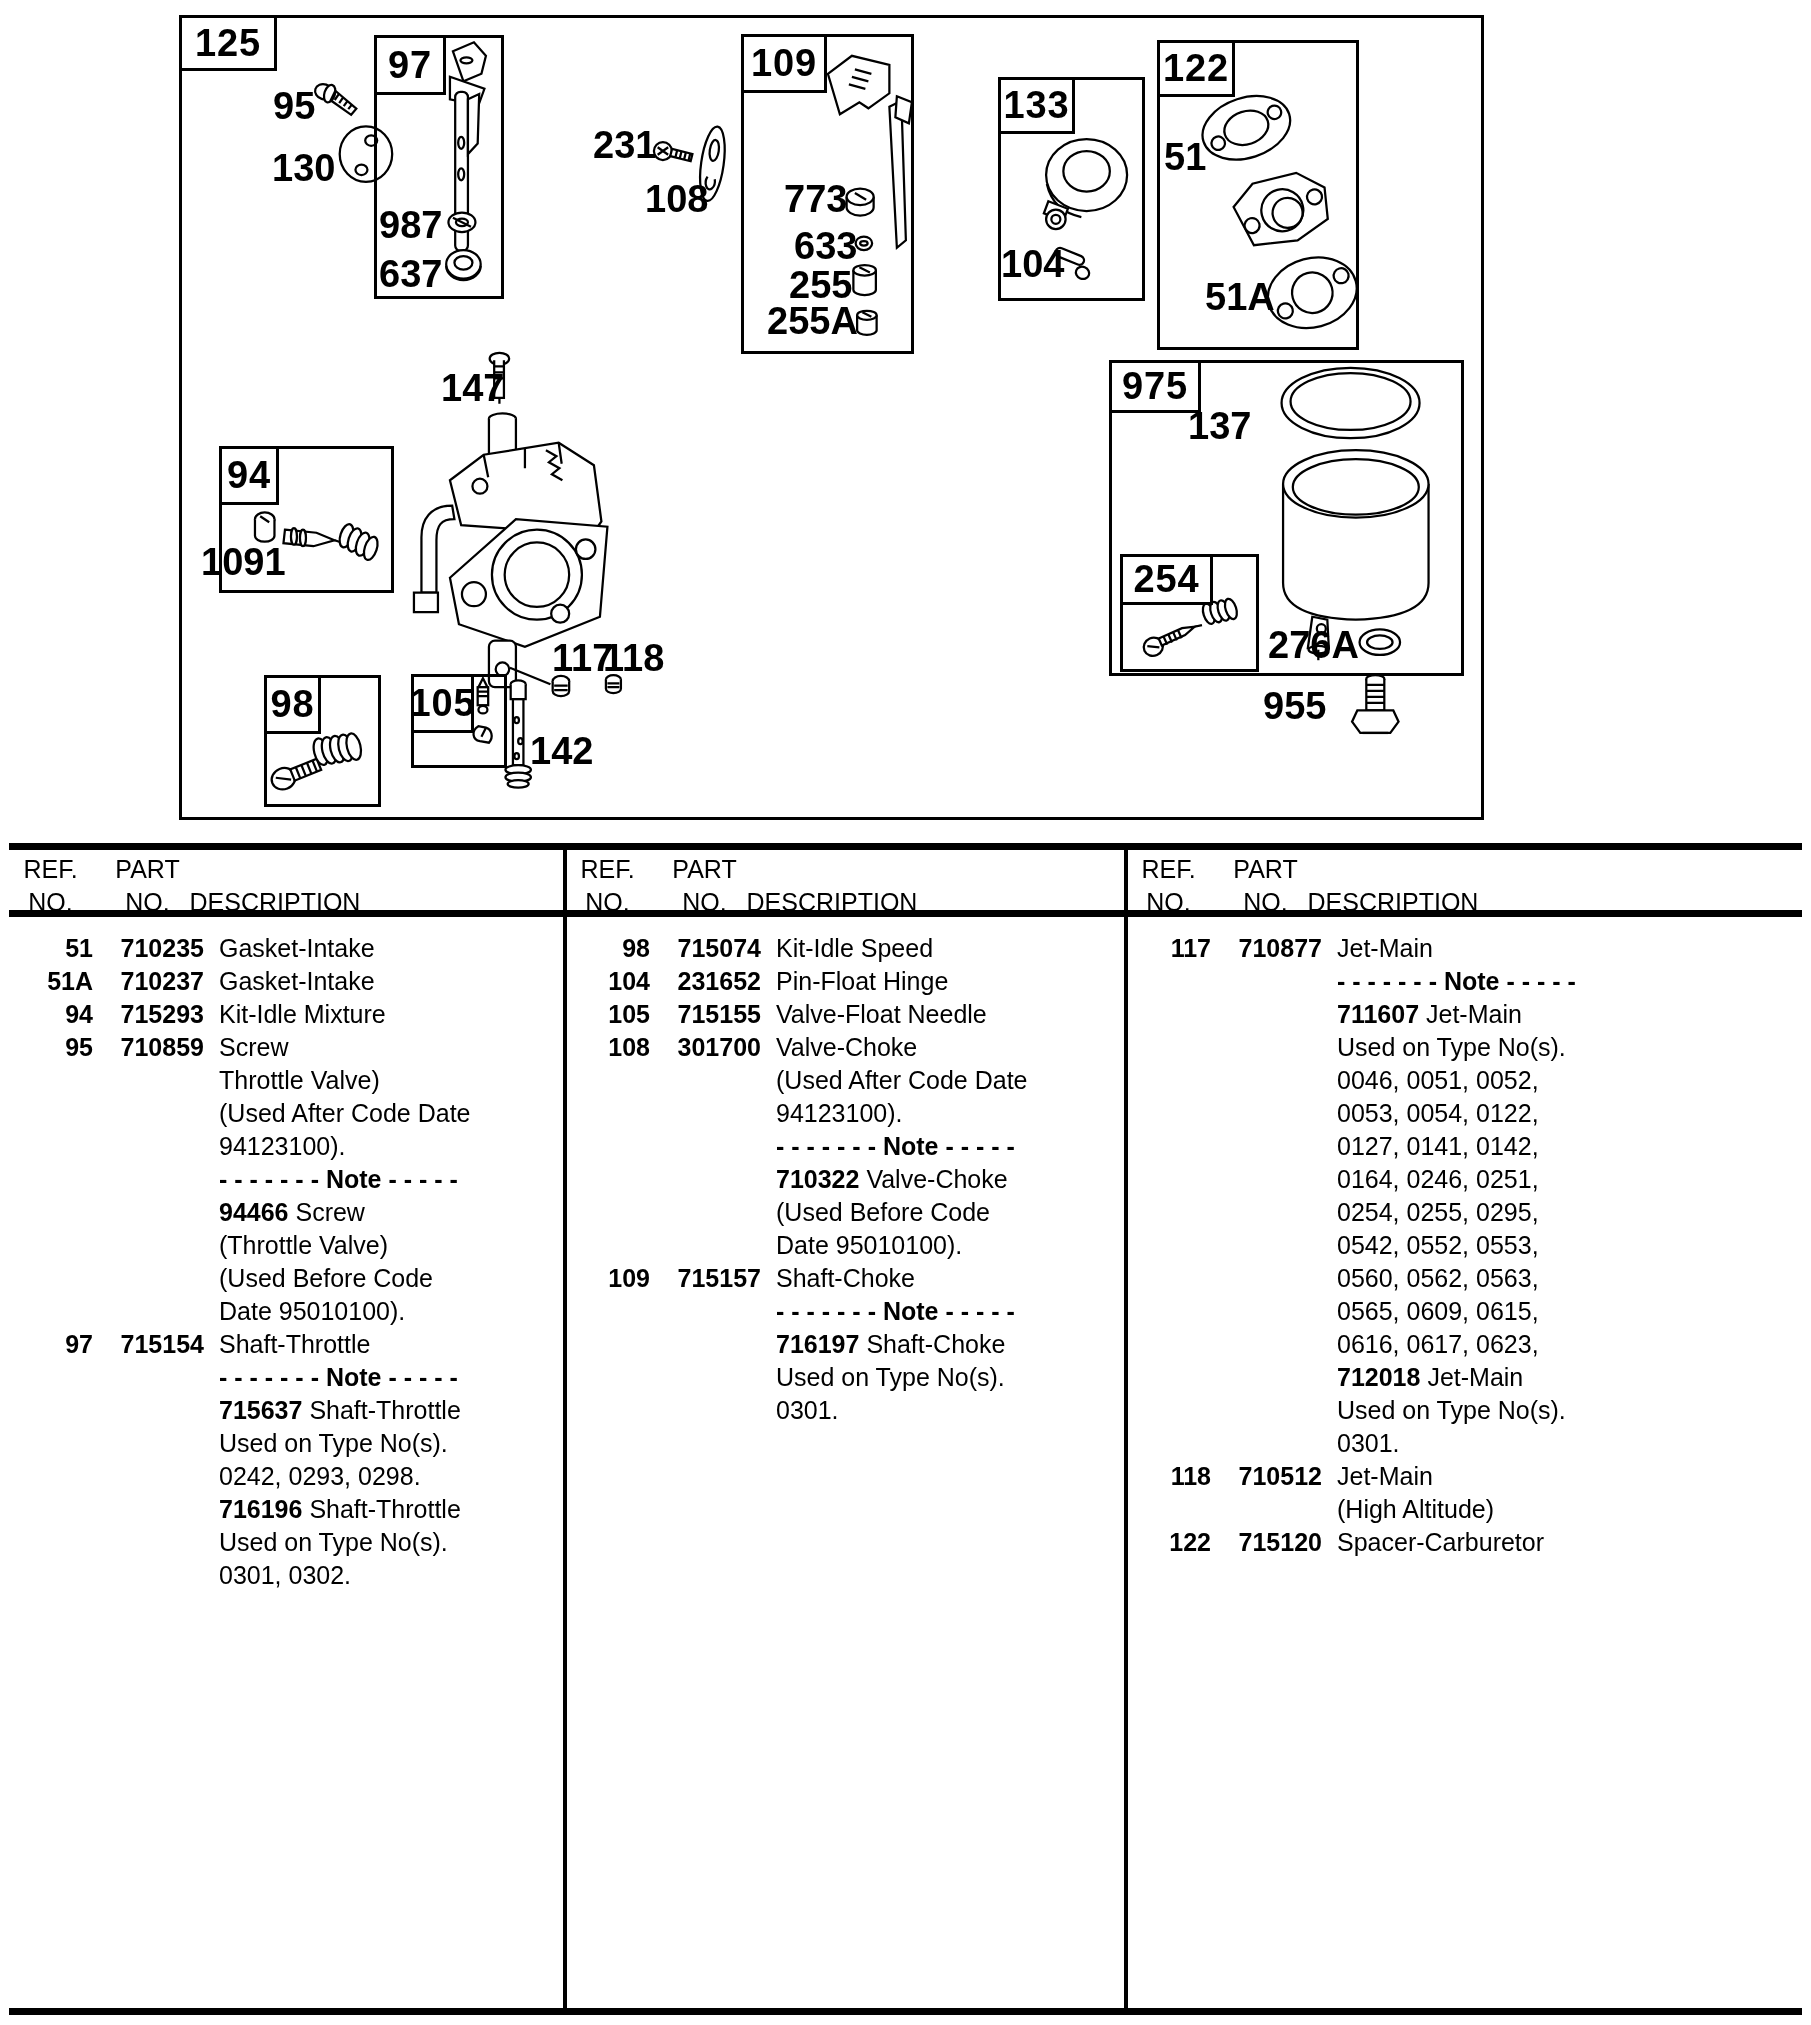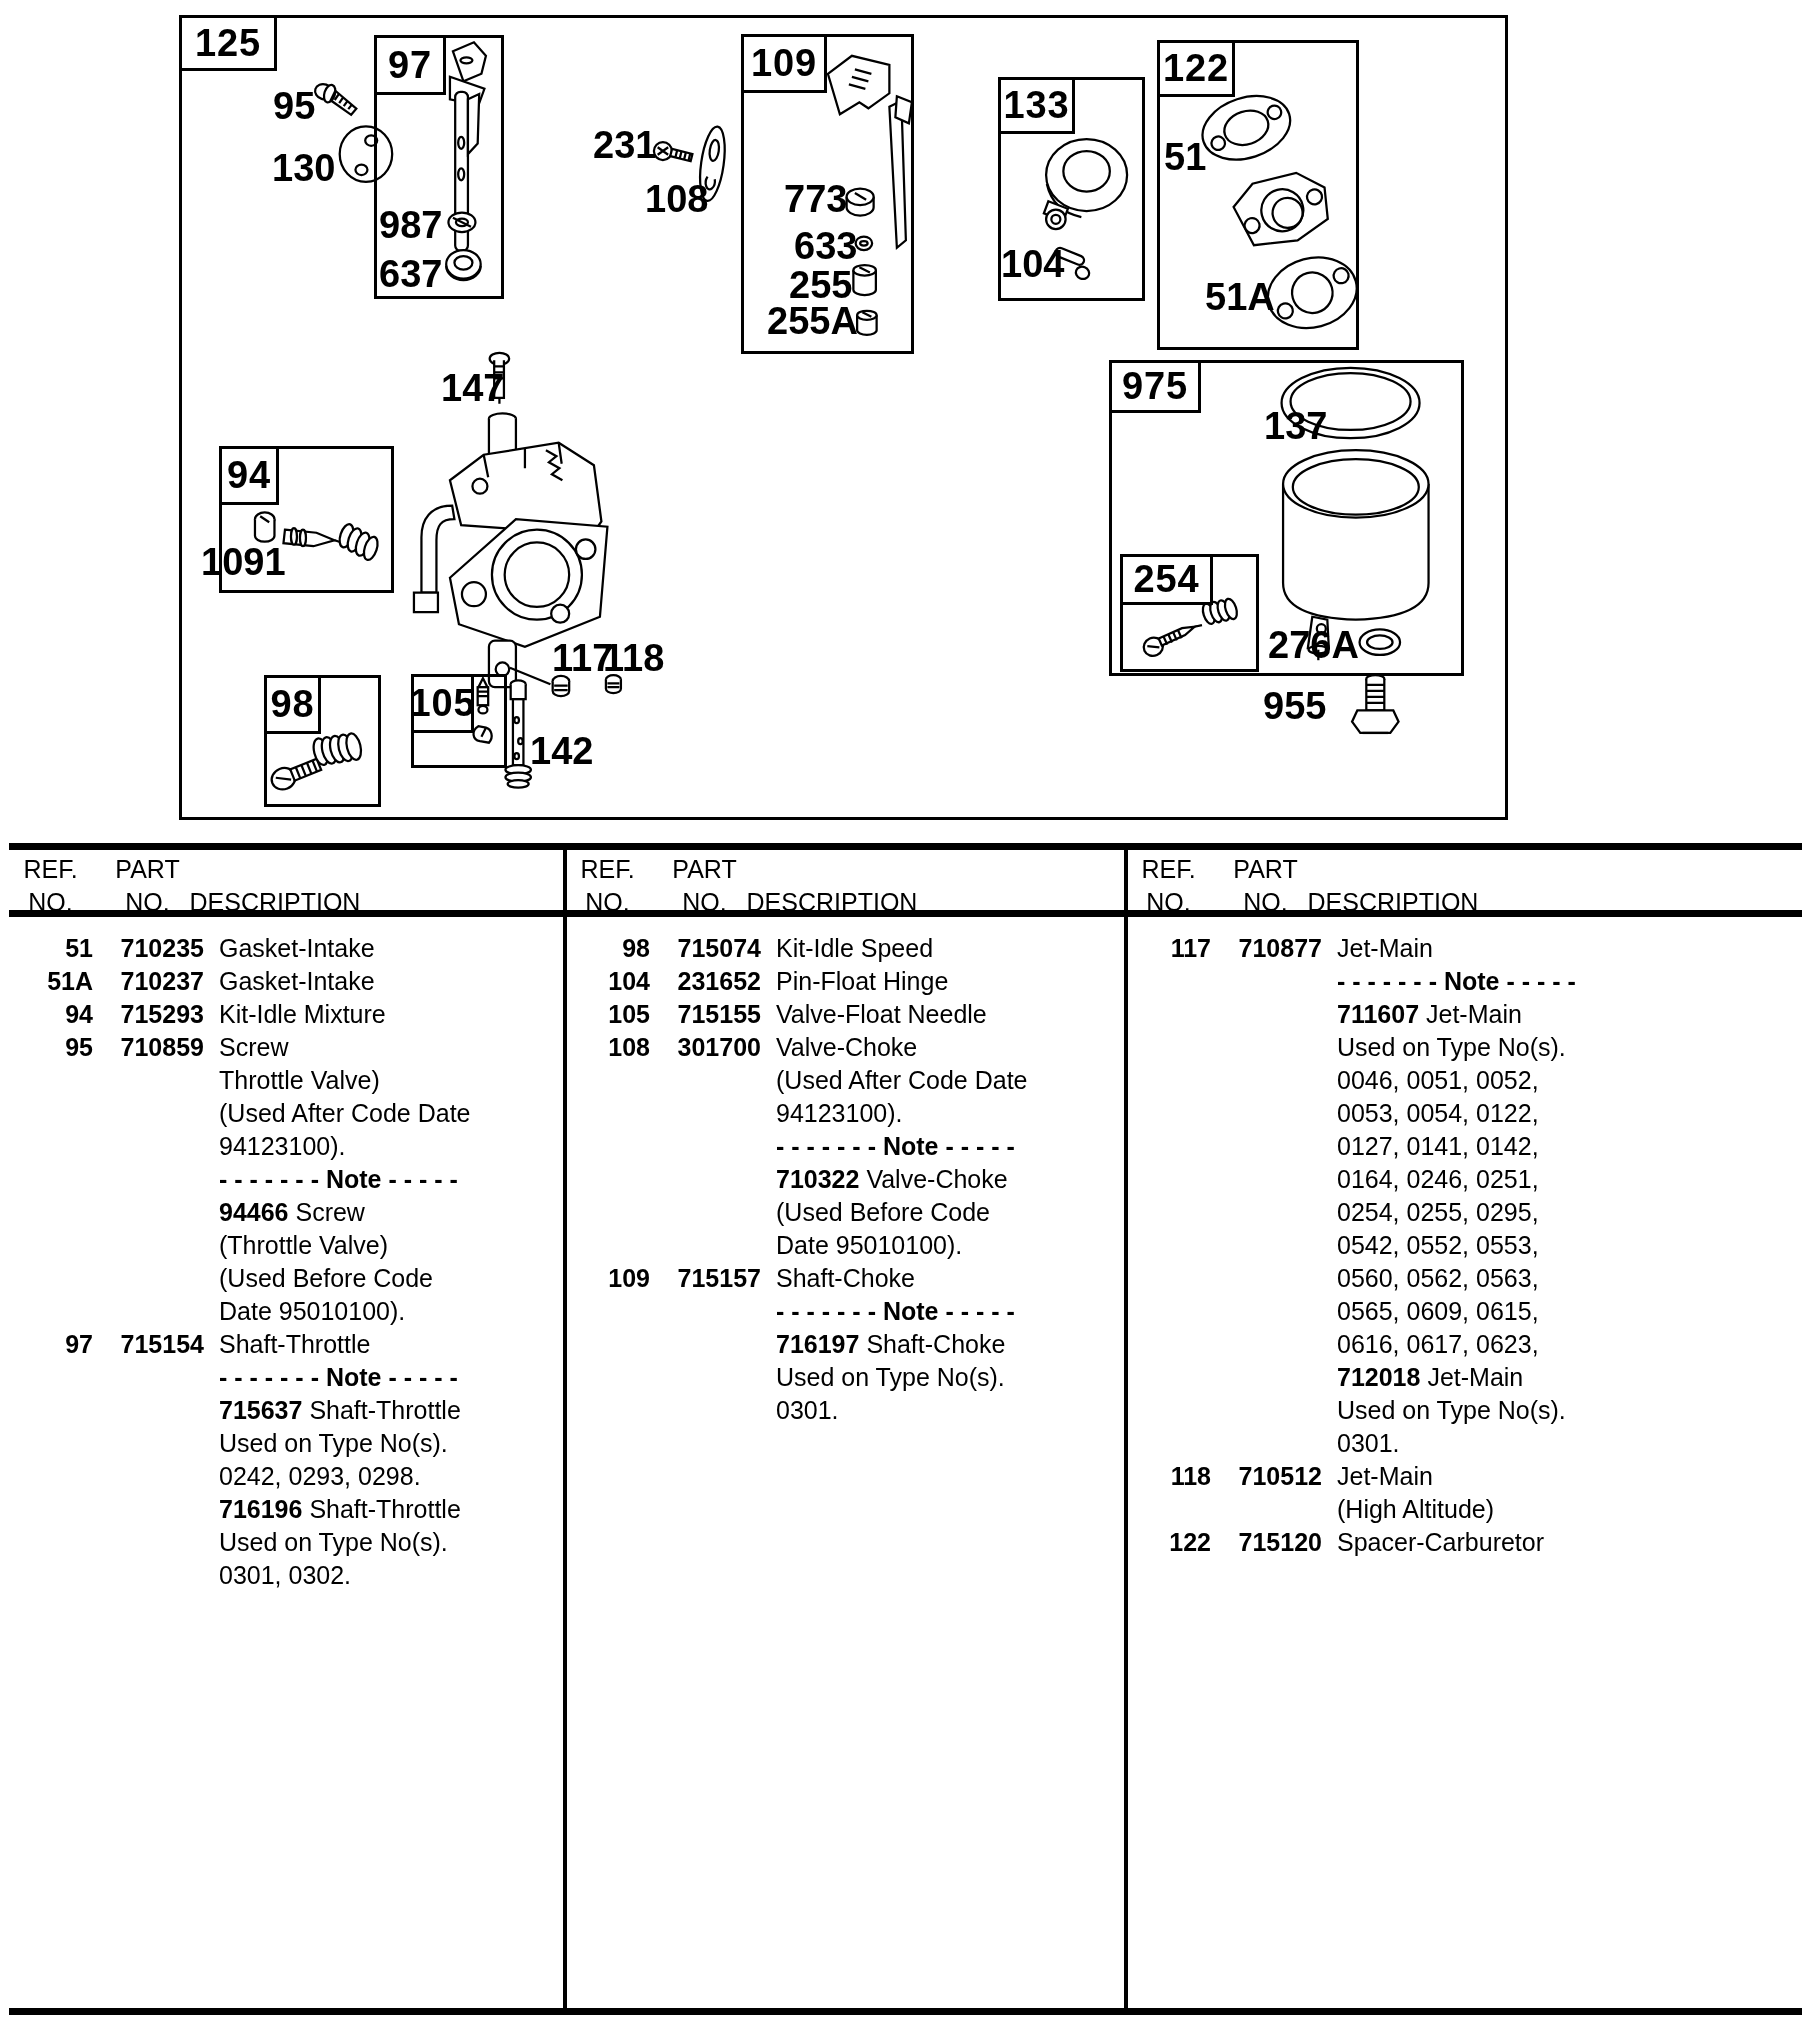--- a/index.html
+++ b/index.html
@@ -273,21 +273,21 @@
     <g>
       <ellipse class="fw" cx="1834" cy="905" rx="12" ry="5"></ellipse>
       <path class="fw" d="M1822,905 v42 h24 v-42"></path>
       <path class="ln" d="M1822,913 h24 M1822,921 h24 M1822,929 h24 M1822,937 h24"></path>
       <path class="fw" d="M1810,947 h48 l7,15 l-11,15 h-40 l-11,-15 z"></path>
       <path class="ln" d="M1817,977 h34"></path>
     </g>
   </svg>
 
   <div id="diagram" style="position:absolute;left:0;top:0;width:1811px;height:818px;">
-      <div class="box" style="left: 179px; top: 15px; width: 1299px; height: 799px; padding-left: 24px;">
+      <div class="box" style="left: 179px; top: 15px; width: 1299px; height: 799px;">
         <div class="box-label" style="width: 92px; height: 50px;">
           <span>125</span>
         </div>
       </div>
       <div class="box" style="left: 374px; top: 35px; width: 124px; height: 258px;">
         <div class="box-label" style="width: 66px; height: 54px;">
           <span>97</span>
         </div>
       </div>
       <div class="box" style="left: 741px; top: 34px; width: 167px; height: 314px;">
@@ -341,21 +341,21 @@
       <span class="part-num" style="left: 789px; top: 266px;">255</span>
       <span class="part-num" style="left: 767px; top: 302px;">255A</span>
       <span class="part-num" style="left: 1164px; top: 138px;">51</span>
       <span class="part-num" style="left: 1205px; top: 278px;">51A</span>
       <span class="part-num" style="left: 1001px; top: 245px;">104</span>
       <span class="part-num" style="left: 441px; top: 369px;">147</span>
       <span class="part-num" style="left: 201px; top: 543px;">1091</span>
       <span class="part-num" style="left: 552px; top: 639px;">117</span>
       <span class="part-num" style="left: 603px; top: 639px;">118</span>
       <span class="part-num" style="left: 530px; top: 732px;">142</span>
-      <span class="part-num" style="left: 1264px; top: 407px; text-align: center;">137</span>
+      <span class="part-num" style="left: 1188px; top: 407px; text-align: center;">137</span>
       <span class="part-num" style="left: 1268px; top: 626px;">276A</span>
       <span class="part-num" style="left: 1263px; top: 687px;">955</span>
     </div>
 
   <div id="table" style="position:absolute;left:0;top:818px;width:1441px;height:1208px;">
     <div class="rule" style="left:9px;top:25px;width:1793px;height:6.8px;"></div>
     <div class="rule" style="left:9px;top:92px;width:1793px;height:6.8px;"></div>
     <div class="rule" style="left:9px;top:1190px;width:1793px;height:6.8px;"></div>
     <div class="rule" style="left:563px;top:25px;width:3.8px;height:1172px;"></div>
     <div class="rule" style="left:1124px;top:25px;width:3.8px;height:1172px;"></div>

